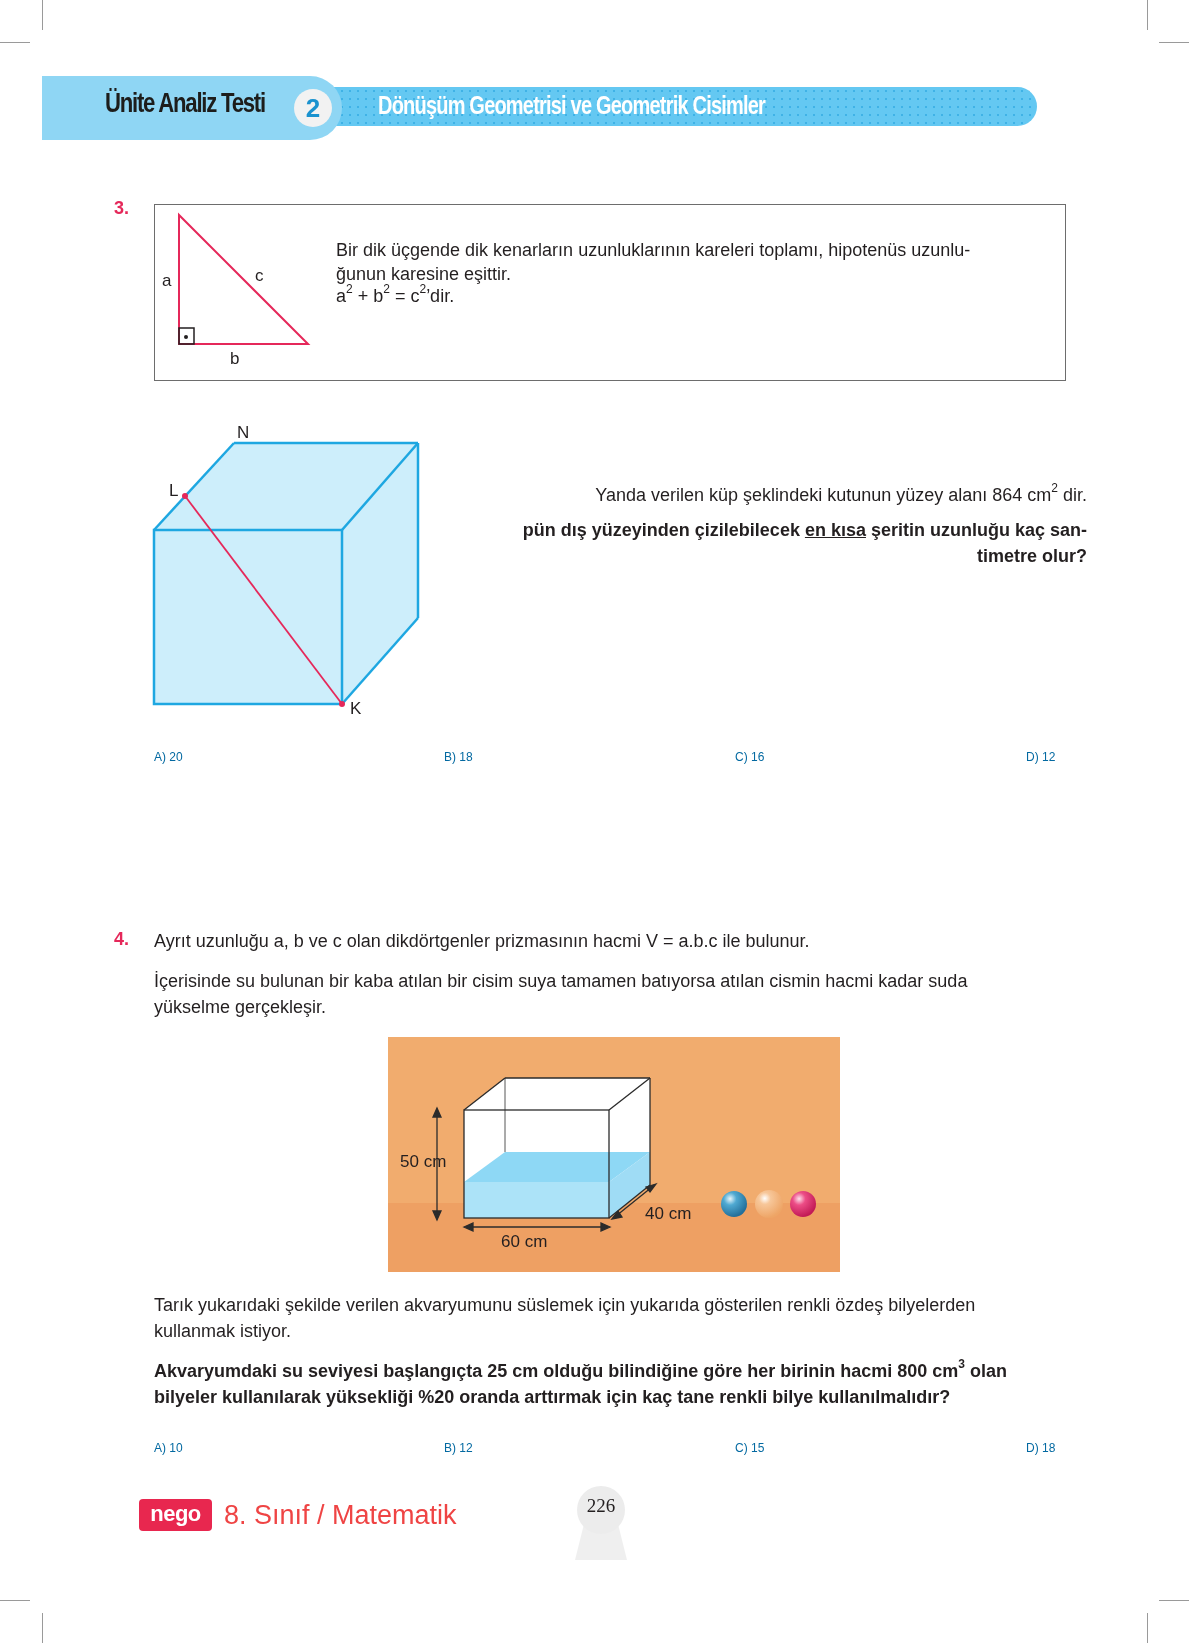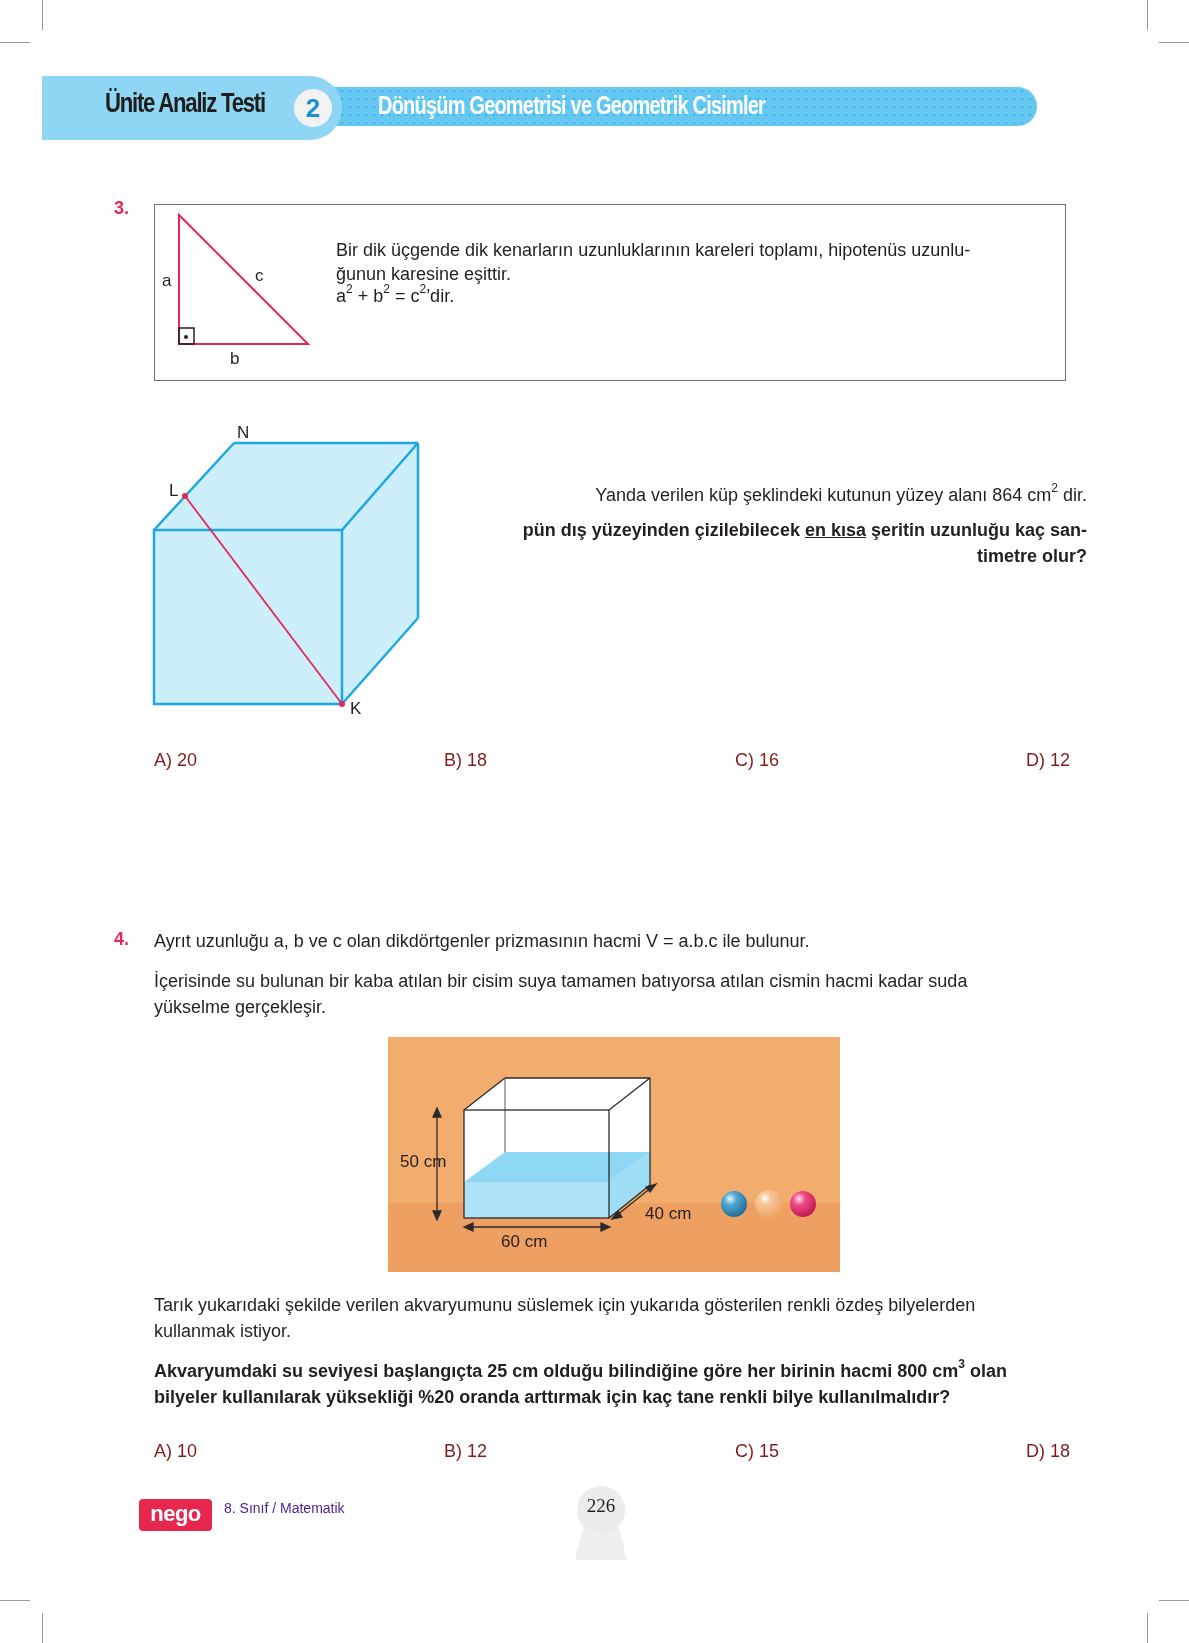--- a/index.html
+++ b/index.html
@@ -21,25 +21,25 @@
     background:#f2f2f2; color:#1a92cf; font-weight:bold; font-size:26px; text-align:center; line-height:38px; }
   .hdr-sub { position:absolute; left:378px; top:91px; font-size:25px; font-weight:bold; color:#ffffff;
     letter-spacing:-1px; transform:scaleX(0.8); transform-origin:left center; white-space:nowrap; }
   .qnum { position:absolute; font-weight:bold; color:#e5285a; font-size:18px; }
   .txt { position:absolute; font-size:18px; line-height:26px; color:#231f20; }
   .bold { font-weight:bold; }
   sup { font-size:12px; line-height:0; position:relative; top:-2px; }
   .box { position:absolute; left:154px; top:204px; width:912px; height:177px;
     border:1.5px solid #6d6d6d; box-sizing:border-box; }
   .lbl { position:absolute; font-size:17px; color:#231f20; }
-  .ans { position:absolute; font-size:18px; color:#7f1d1d; }
+  .ans { position:absolute; font-size:12px; color:#0369a1; }
   .aqua-bg { position:absolute; left:388px; top:1037px; width:452px; height:235px; }
   .footer-logo { position:absolute; left:139px; top:1499px; width:73px; height:32px; background:#e8274f;
     border-radius:4px; color:#fff; font-weight:bold; font-size:22px; text-align:center; line-height:30px; letter-spacing:-0.5px; }
-  .footer-text { position:absolute; left:224px; top:1500px; font-size:14px; color:#4c1d95; white-space:nowrap; }
+  .footer-text { position:absolute; left:224px; top:1500px; font-size:27px; color:#ef4444; white-space:nowrap; }
   .pagebadge { position:absolute; left:563px; top:1482px; width:76px; height:80px; }
   .pagenum { position:absolute; left:563px; top:1495px; width:76px; text-align:center; font-size:19px; color:#231f20;
     font-family:"Liberation Serif", serif; }
 </style>
 </head>
 <body>
 
 <div class="crop" style="left:42px;top:0;width:1px;height:30px;"></div>
 <div class="crop" style="left:0;top:42px;width:30px;height:1px;"></div>
 <div class="crop" style="left:1147px;top:0;width:1px;height:30px;"></div>

